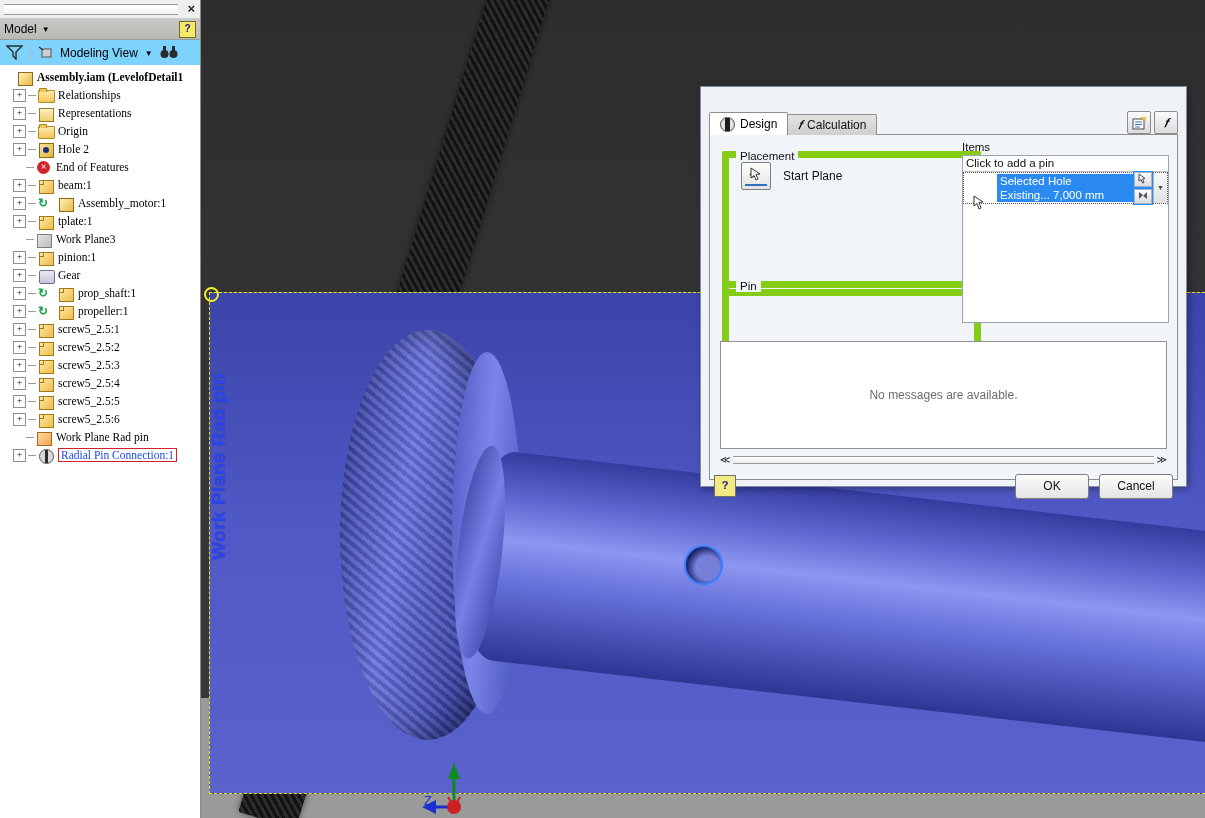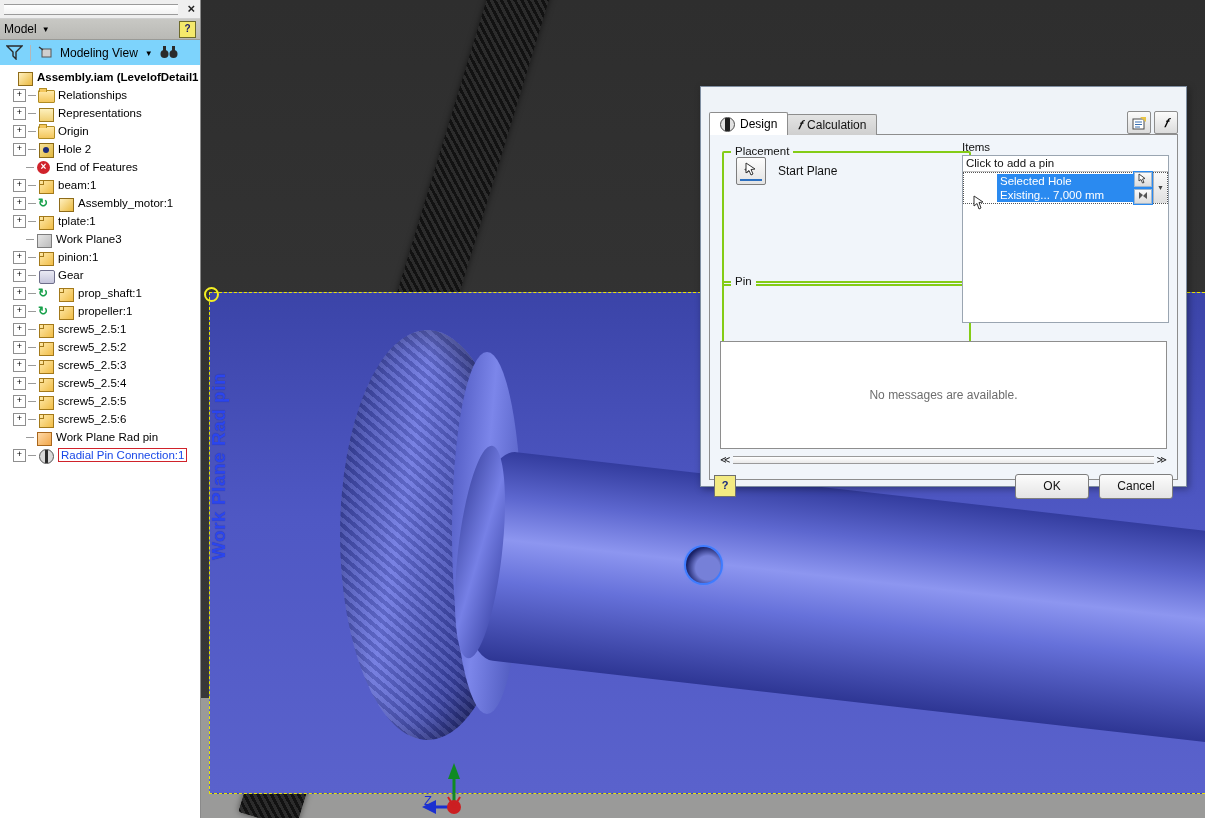--- a/index.html
+++ b/index.html
@@ -72,21 +72,21 @@
   #panelbar .carat{margin-left:5px;font-size:8px;}
   #panelbar .help{margin-left:auto;width:15px;height:15px;background:#f5e96b;
      border:1px solid #6d6a2a;font-size:10px;font-weight:bold;color:#1b1b6b;
      text-align:center;line-height:14px;cursor:pointer;}
   #toolbar{height:26px;background:#7dd3fc;border-bottom:1px solid #c2c2c2;
      display:flex;align-items:center;padding:0 6px;gap:7px;}
   #toolbar .lbl{font-size:12px;color:#000;}
   .tb-sep{width:1px;height:16px;background:#b6b6b6;}
   #tree{position:absolute;top:65px;left:0;right:0;bottom:40px;overflow:hidden;
      background:#fff;padding-top:3px;}
-  .row{display:flex;align-items:center;height:18px;padding-left:4px;white-space:nowrap;}
+  .row{display:flex;align-items:center;height:18px;padding-left:4px;white-space:nowrap;font-family:Liberation Serif, serif;}
   .row .exp{width:11px;height:11px;border:1px solid #8f8f8f;background:#fff;
      font-size:9px;line-height:9px;text-align:center;color:#000;margin-right:2px;
      flex:0 0 auto;cursor:pointer;}
   .row .noexp{width:11px;margin-right:2px;flex:0 0 auto;}
   .row .dash{width:8px;height:1px;background:#9a9a9a;margin-right:2px;flex:0 0 auto;}
   .row .ico{width:16px;height:15px;margin-right:4px;flex:0 0 auto;position:relative;}
   .row .txt{font-size:11.5px;color:#000;}
   .row.root .txt{font-weight:bold;}
   .row.sel .txt{color:#1a49e8;border:1px solid #d0222a;background:#fff;padding:0 2px;}
   .folder{width:15px;height:11px;background:linear-gradient(#ffe9a8,#f3c65c);
@@ -138,21 +138,21 @@
   .tabico-design{width:13px;height:13px;border-radius:50%;
      background:linear-gradient(90deg,#e2e2e2 0 32%,#1c1c1c 32% 68%,#e2e2e2 68%);
      border:1px solid #4a4a4a;}
   .tabico-calc{font-style:italic;font-weight:bold;font-size:12px;}
   #dlg-tools{position:absolute;right:0;top:-2px;display:flex;gap:3px;}
   .tbtn{width:22px;height:21px;border:1px solid #8c8c8c;border-radius:2px;
      background:linear-gradient(#fbfbfb,#dcdcdc);display:flex;align-items:center;
      justify-content:center;cursor:pointer;font-size:11px;}
   #tabpanel{position:absolute;left:0;right:0;top:21px;bottom:0;
      background:#f1f5fa;border:1px solid #8d8d8d;}
-  .group{position:absolute;border:2px solid #84cc16;border-radius:2px;}
+  .group{position:absolute;border:7px solid #84cc16;border-radius:2px;}
   .group > .legend{position:absolute;top:-8px;left:7px;background:#f1f5fa;
      padding:0 4px;font-size:11.5px;color:#111;}
   #grp-placement{left:10px;top:16px;width:228px;height:120px;}
   #grp-pin{left:10px;top:146px;width:228px;height:50px;}
   .pbtn{width:28px;height:26px;border:1px solid #7d7d7d;border-radius:2px;
      background:linear-gradient(#fdfdfd,#e3e3e3);position:relative;cursor:pointer;}
   .pbtn .ul{position:absolute;left:3px;right:3px;bottom:3px;height:2px;background:#2c6fbf;}
   .cursor-glyph{position:absolute;left:7px;top:4px;font-size:13px;color:#2b2b2b;}
   .pl-label{font-size:12px;color:#111;}
   #items-lbl{position:absolute;left:252px;top:6px;font-size:11.5px;color:#111;}

